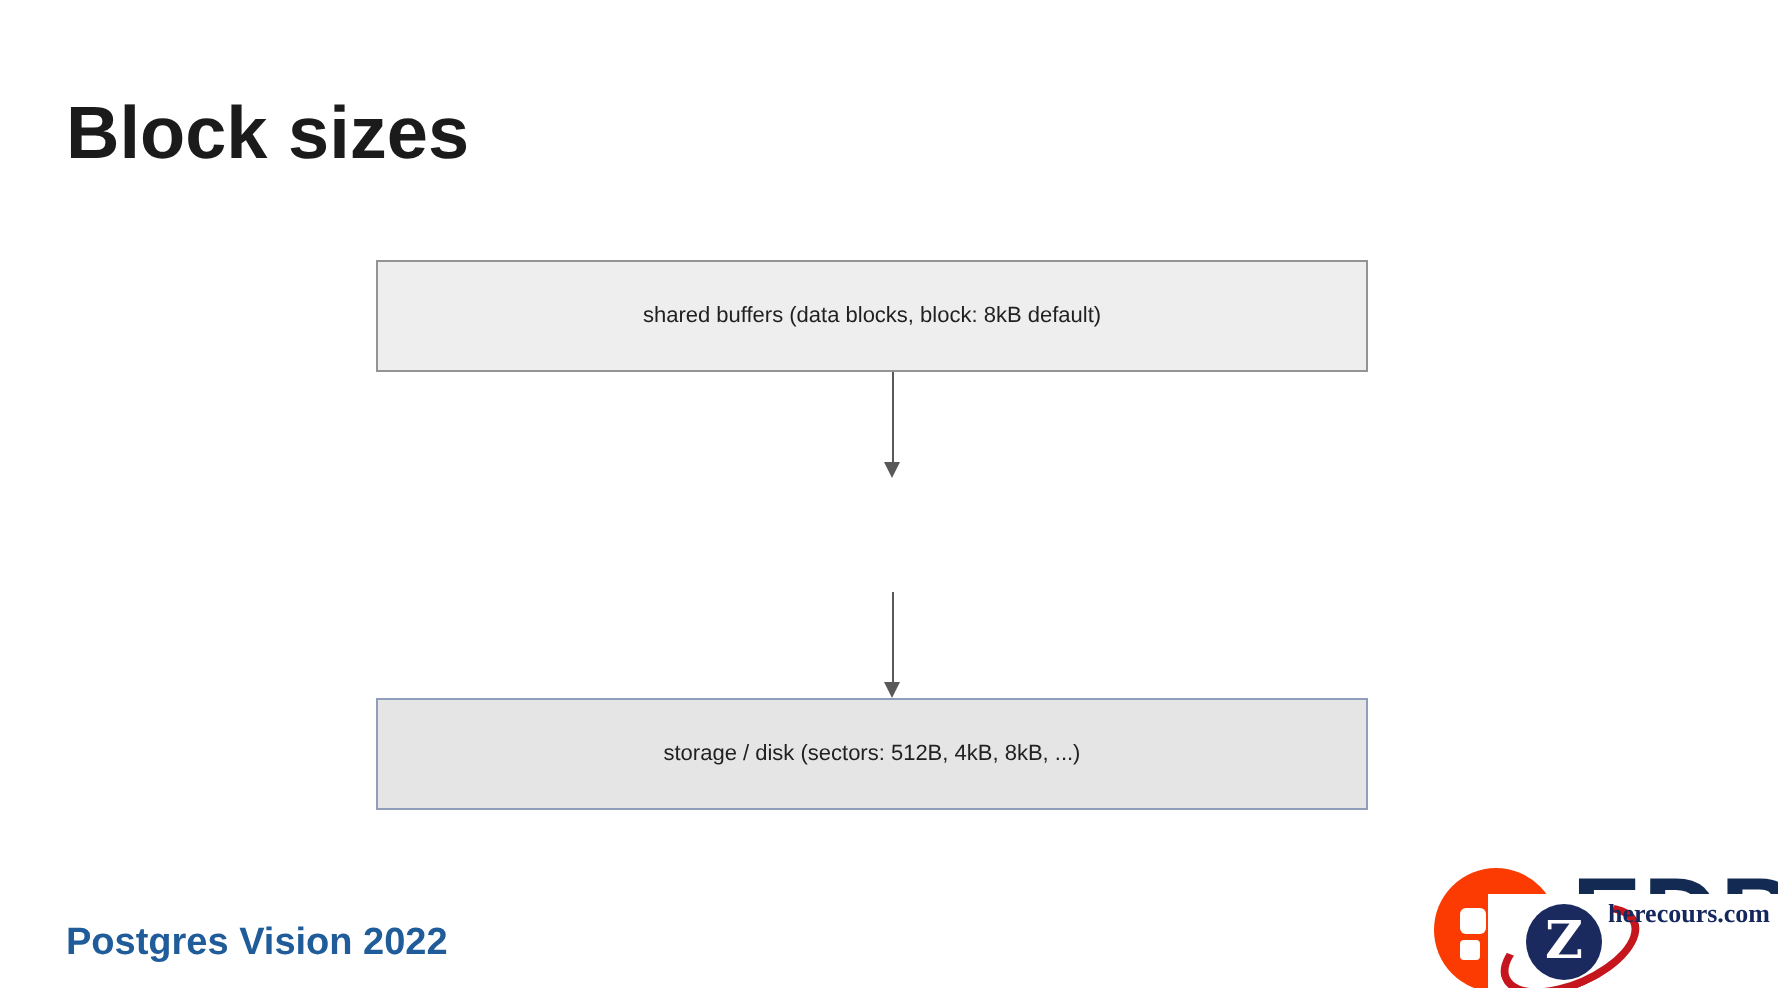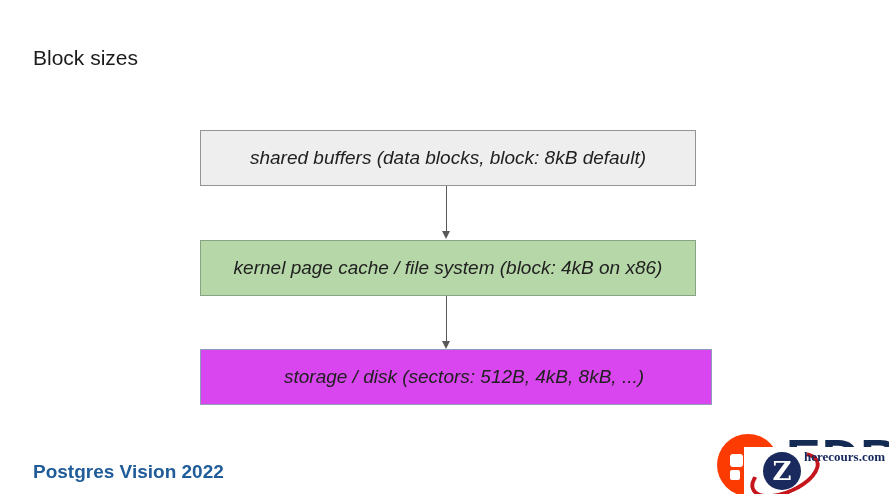--- a/index.html
+++ b/index.html
@@ -8,38 +8,37 @@
     width: 889px;
     height: 494px;
     background: #ffffff;
     overflow: hidden;
     font-family: "Liberation Sans", sans-serif;
   }
   .slide-title {
     position: absolute;
     left: 33px;
     top: 46px;
-    font-size: 21px;
-    font-weight: normal;
+    font-size: 37px;
+    font-weight: bold;
     color: #1b1b1b;
     letter-spacing: 0px;
   }
   .flow-box {
     position: absolute;
-    left: 200px;
+    left: 188px;
     width: 494px;
     height: 54px;
     border: 1px solid #949494;
     display: flex;
     align-items: center;
     justify-content: center;
-    font-size: 19px;
+    font-size: 11px;
     color: #212121;
     text-align: center;
-    font-style: italic;
   }
   .box-1 { top: 130px; }
   .box-2 { top: 240px; }
   .box-3 { top: 349px; }
   .arrow-line {
     position: absolute;
     left: 446px;
     width: 1px;
     background: #595959;
   }
@@ -153,28 +152,25 @@
 
   <div class="slide-title">Block sizes</div>
 
   <div class="flow-box box-1" style="background: rgb(238, 238, 238); border-color: rgb(148, 148, 148); color: rgb(33, 33, 33);">
     <span>shared buffers (data blocks, block: 8kB default)</span>
   </div>
 
   <div class="arrow-line arrow-line-1"></div>
   <div class="arrow-head arrow-head-1"></div>
 
-  <div class="flow-box box-2" style="background: rgb(182, 215, 168); border-color: rgb(138, 164, 131); color: rgb(33, 33, 33);">
-    <span>kernel page cache / file system (block: 4kB on x86)</span>
-  </div>
 
   <div class="arrow-line arrow-line-2"></div>
   <div class="arrow-head arrow-head-2"></div>
 
-  <div class="flow-box box-3" style="background: #d946ef; border-color: rgb(143, 156, 186); color: rgb(33, 33, 33); padding-left: 16px;">
+  <div class="flow-box box-3" style="background: #e5e5e5; border-color: rgb(143, 156, 186); color: rgb(33, 33, 33);">
     <span>storage / disk (sectors: 512B, 4kB, 8kB, ...)</span>
   </div>
 
   <div class="footer-text">Postgres Vision 2022</div>
 
   <div class="edb-logo-circle">
     <svg width="62" height="62" viewBox="0 0 62 62">
       <g fill="#ffffff">
         <rect x="13" y="20" width="13" height="13" rx="3"></rect>
         <rect x="29" y="16" width="18" height="20" rx="4"></rect>

